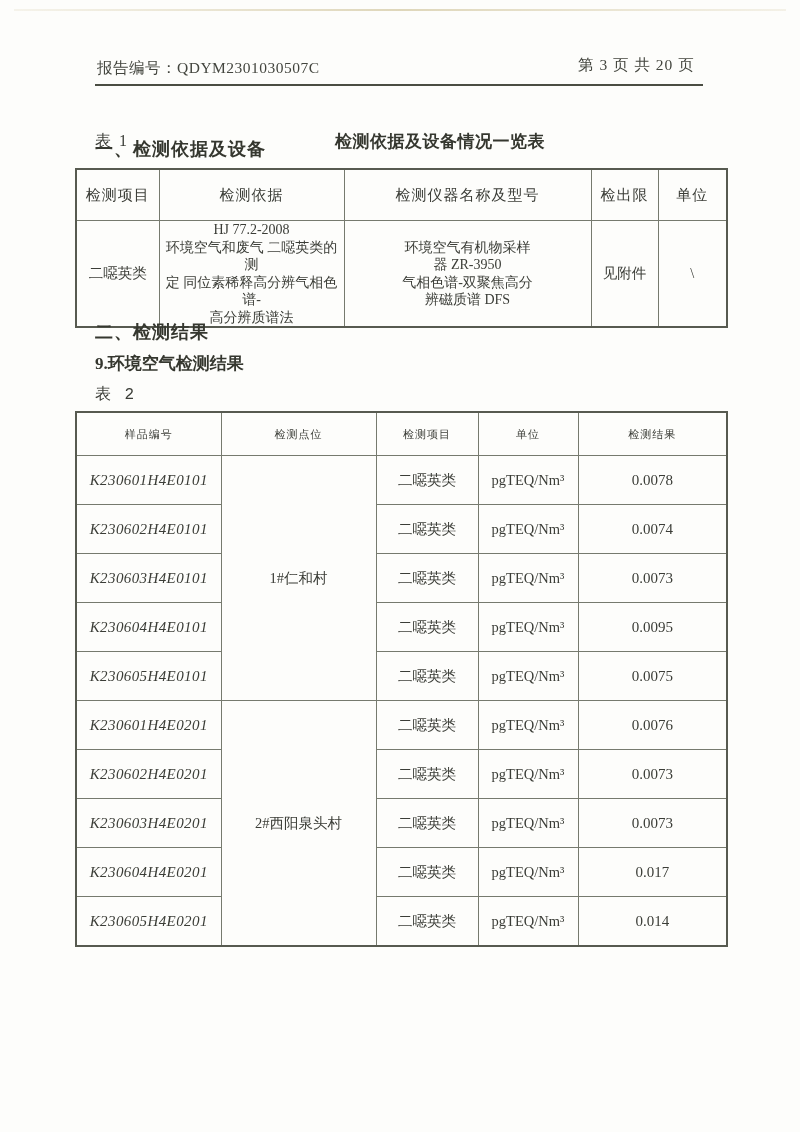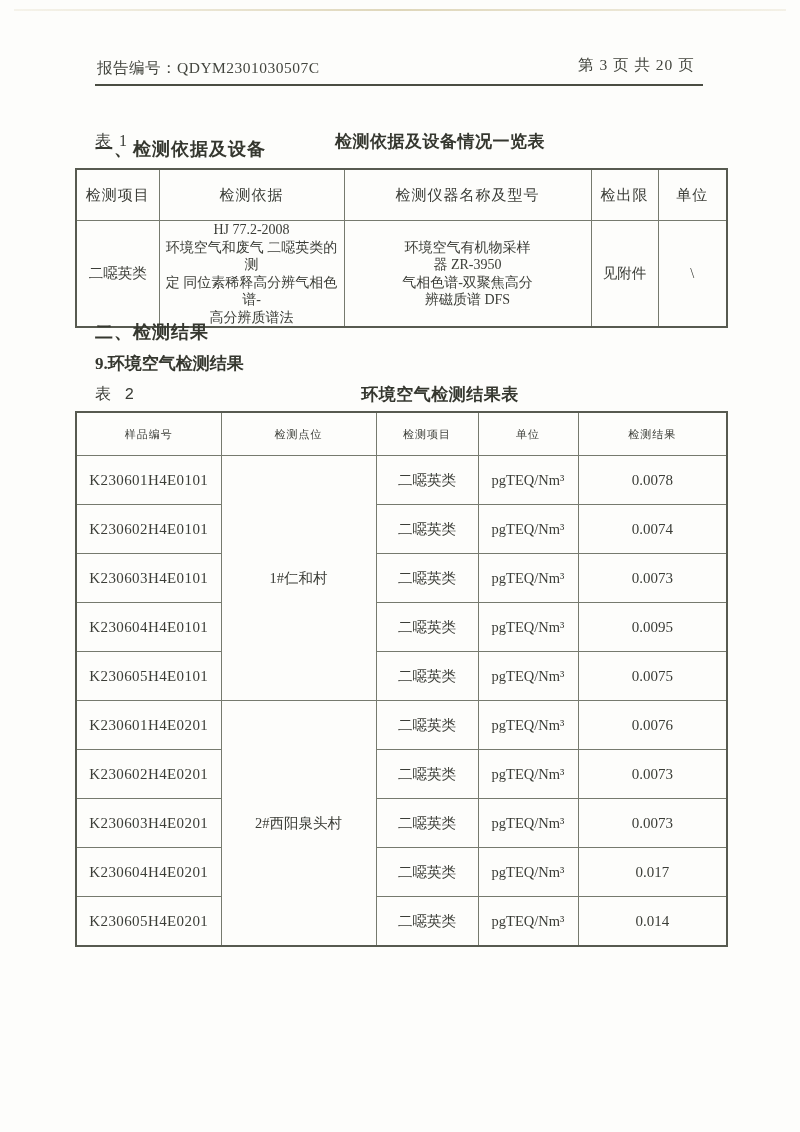--- a/index.html
+++ b/index.html
@@ -72,21 +72,21 @@
     color: #3b3d37;
   }
   #table1 { left: 75px; top: 168px; width: 651px; }
   #table1 th { height: 50px; font-size: 15px; letter-spacing: 1px; }
   #table1 td { height: 86px; font-size: 14.5px; }
   .pre { white-space: pre-line; font-size: 14px !important; line-height: 17.5px; }
 
   #table2 { left: 75px; top: 411px; width: 651px; }
   #table2 th { height: 42px; font-size: 11px; letter-spacing: 1px; }
   #table2 td { height: 48px; font-size: 14.5px; }
-  .id-cell { font-size: 15px !important; letter-spacing: .4px; }
+  .id-cell { font-size: 15px !important; letter-spacing: .4px; font-style: italic; }
   .result-cell { font-size: 15px !important; text-align: center; }
 </style>
 </head>
 <body>
 
 <div class="abs scan-edge"></div>
 
 <div class="abs report-no"><span>报告编号：</span><span>QDYM2301030507C</span></div>
 <div class="abs page-no">第 3 页 共 20 页</div>
 <div class="abs header-rule"></div>
@@ -130,21 +130,20 @@
       <td>\</td>
     </tr>
   </tbody>
 </table>
 
 <div class="abs sec-heading s2">二、检测结果</div>
 <div class="abs sub-heading">9.环境空气检测结果</div>
 
 <div class="abs caption-row cr2">
   <span class="tbl-label">表 2</span>
-  <span class="tbl-title">环境空气检测结果表</span>
 </div>
 
 <table id="table2" class="abs">
   <colgroup>
       <col style="width:145px">
       <col style="width:155px">
       <col style="width:102px">
       <col style="width:100px">
       <col style="width:149px">
     </colgroup>

